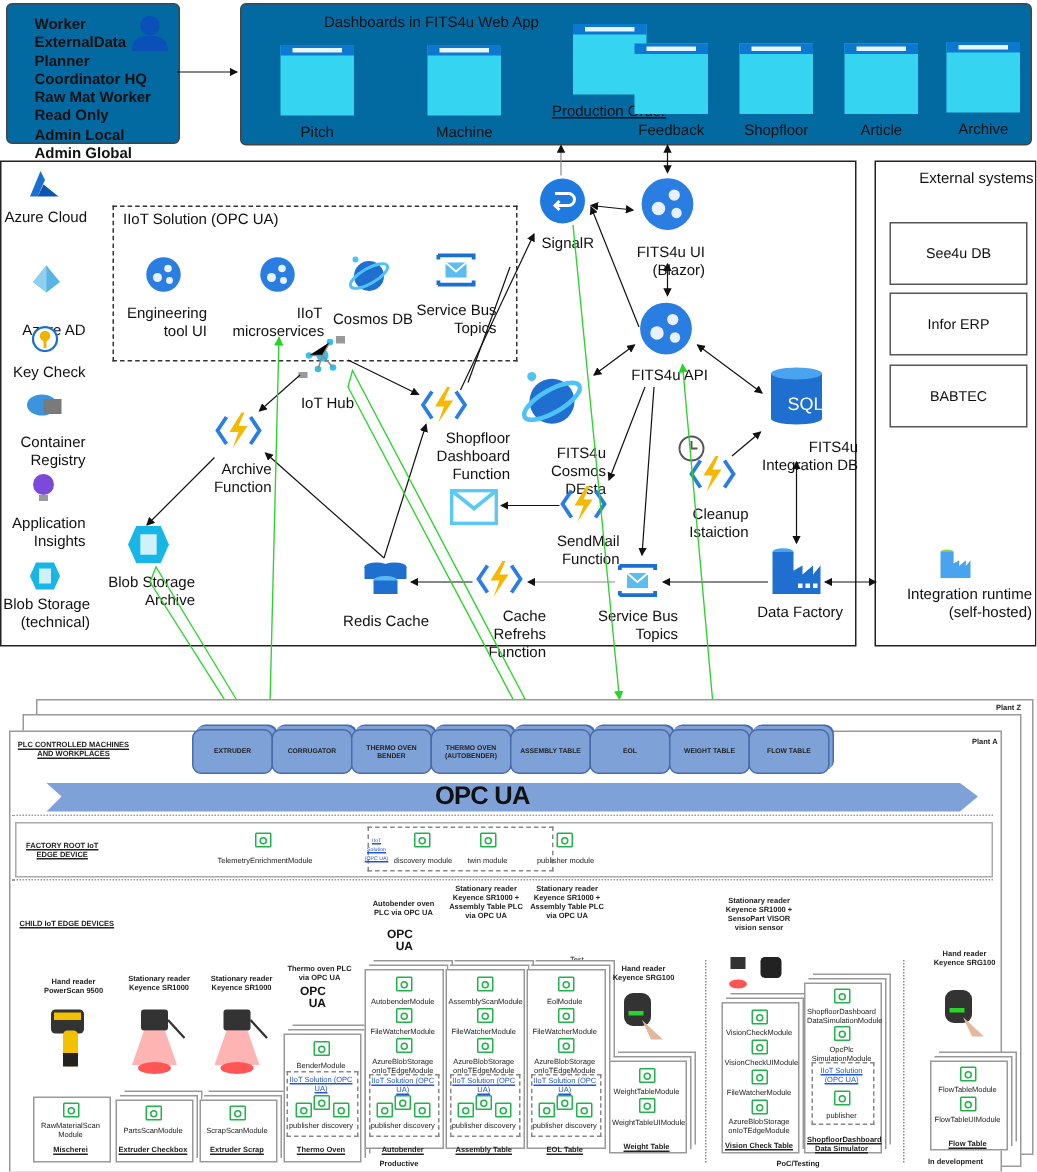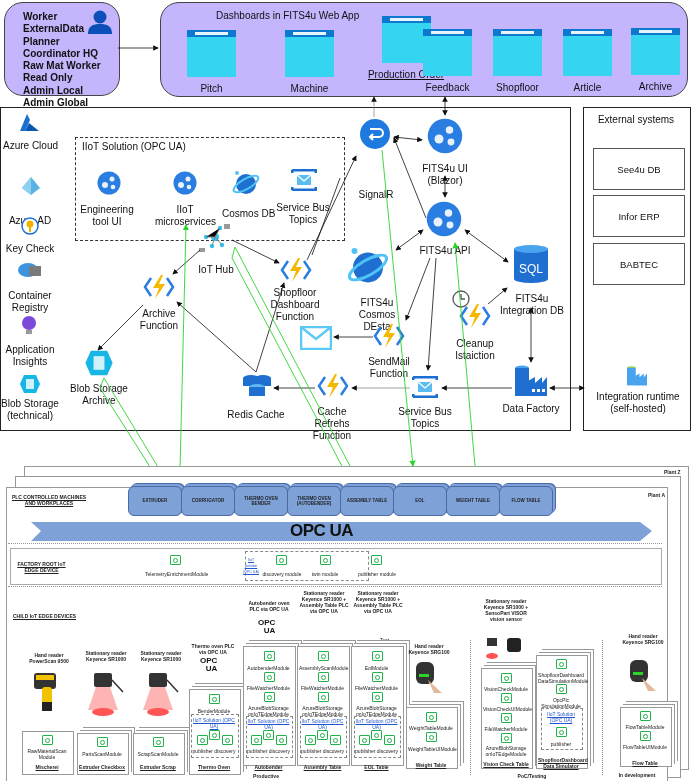--- a/index.html
+++ b/index.html
@@ -1,20 +1,20 @@
 <!DOCTYPE html>
 <html><head>
 <meta charset="utf-8">
 <style>
   html,body{margin:0;padding:0;background:#fff;}
   body{width:691px;height:781px;position:relative;overflow:hidden;font-family:"Liberation Sans",sans-serif;color:#111;}
   .abs{position:absolute;}
   .box{position:absolute;border:1px solid #333;background:#fff;}
-  .rbox{position:absolute;border:1.2px solid #444;border-radius:19px;background:#c4b5fd;}
-  .lbl{position:absolute;font-size:10px;text-align:center;line-height:12px;color:#111;white-space:nowrap;}
+  .rbox{position:absolute;border:1.2px solid #444;border-radius:4px;background:#0369a1;}
+  .lbl{position:absolute;font-size:10px;text-align:right;line-height:12px;color:#111;white-space:nowrap;}
   .bold{font-weight:normal;}
   .roles{position:absolute;left:18px;top:8px;font-size:10px;font-weight:bold;line-height:12.3px;}
   .dash{position:absolute;width:55px;text-align:center;}
   .dash .win{width:49px;height:40px;margin:0 auto;background:#35d5f2;border-top:7px solid #0c78d0;position:relative;}
   .dash .win:after{content:"";position:absolute;left:8px;right:8px;top:-5px;height:3px;background:#e6f4fb;}
   .dash .t{font-size:10px;margin-top:6px;white-space:nowrap;}
   .ext{position:absolute;left:593px;width:90px;height:40px;border:1px solid #555;font-size:9.5px;display:flex;align-items:center;justify-content:center;}
   svg.ov{position:absolute;left:0;top:0;}
   .icon{position:absolute;}
   
@@ -146,21 +146,21 @@
     <path d="M1 1 L25 1 L25 4 M1 1 L1 4 M1 21 L25 21 L25 18 M1 21 L1 18" stroke="#1a6fd0" stroke-width="3" fill="none"></path>
     <rect x="6" y="6" width="14" height="10" fill="#5bbcf2"></rect>
     <path d="M6 6 L13 12 L20 6" stroke="#fff" stroke-width="1.2" fill="none"></path>
   </svg>
 <div class="lbl" style="left:275px;top:202px;width:56px;white-space:normal;">Service Bus Topics</div>
 
 <svg class="icon" style="left:359px;top:118px;" width="32" height="32" viewBox="0 0 32 32">
     <circle cx="16" cy="16" r="15" fill="#1f7ae0"></circle>
     <path d="M11 11 L20 11 A4 4 0 0 1 20 19 L12 19 M14 16 L11 19 L14 22" stroke="#fff" stroke-width="2" fill="none"></path>
   </svg>
-<div class="lbl" style="left:356px;top:157px;width:40px;margin-top:32px;">SignalR</div>
+<div class="lbl" style="left:356px;top:157px;width:40px;">SignalR</div>
 
 <svg class="icon" style="left:427px;top:118px;" width="36" height="36" viewBox="0 0 24 24">
     <circle cx="12" cy="12" r="11.5" fill="#2a7de1"></circle>
     <circle cx="8" cy="14" r="3" fill="#e8f1fb"></circle>
     <circle cx="15" cy="8" r="2.5" fill="#e8f1fb"></circle>
     <circle cx="16" cy="16" r="2.3" fill="#e8f1fb"></circle>
   </svg>
 <div class="lbl" style="left:420px;top:163px;width:50px;white-space:normal;">FITS4u UI (Blazor)</div>
 
 <svg class="icon" style="left:426px;top:201px;" width="36" height="36" viewBox="0 0 24 24">

